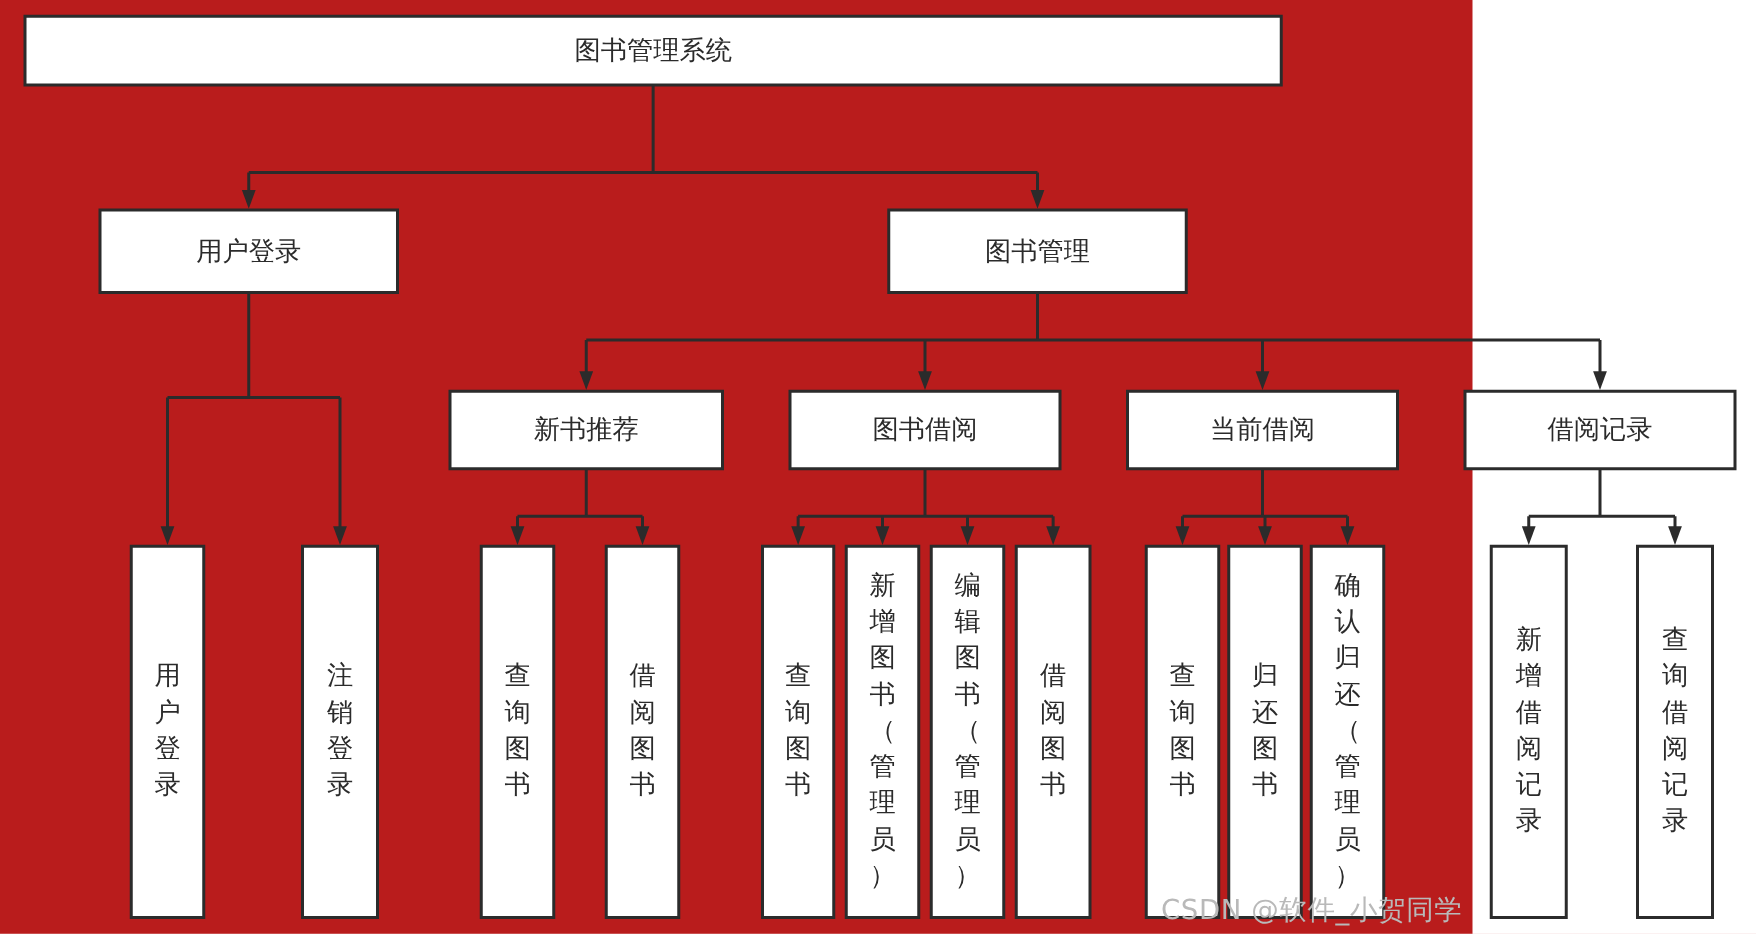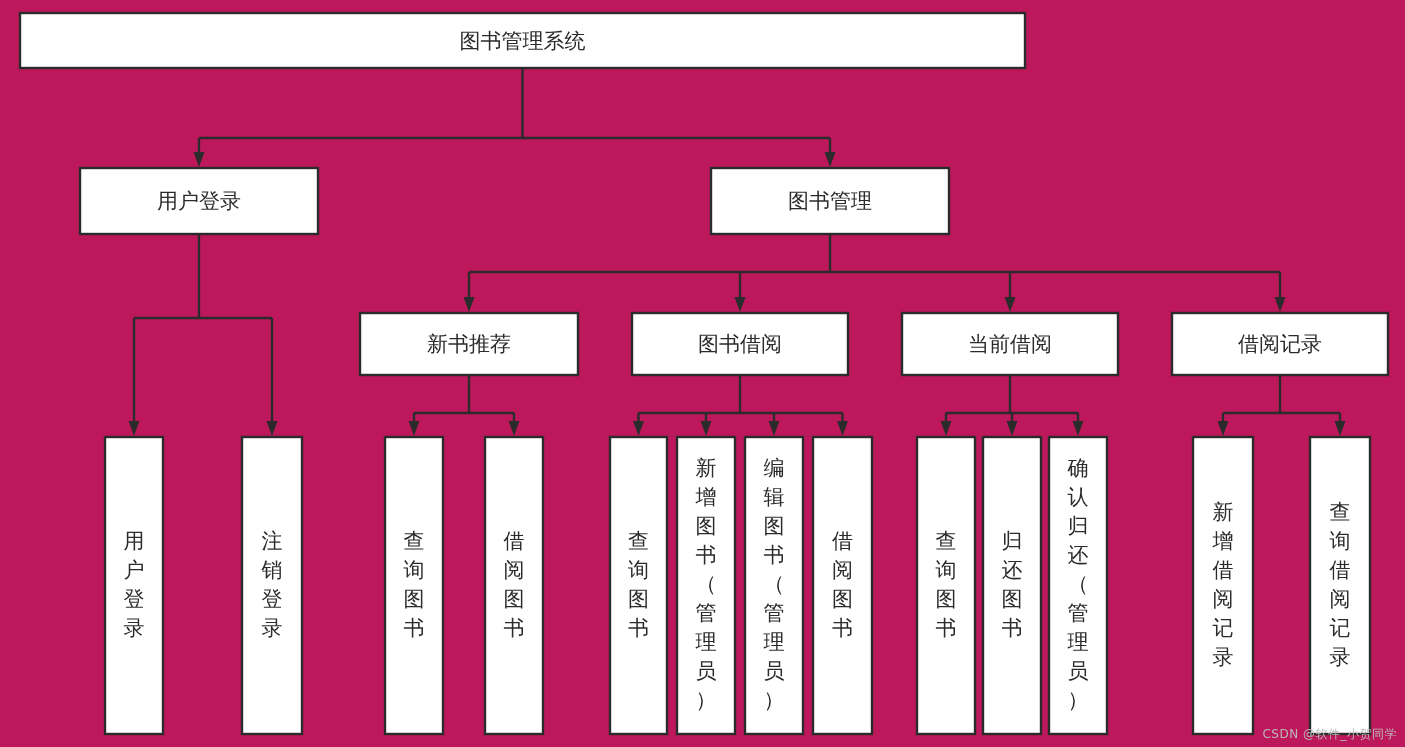--- a/index.html
+++ b/index.html
@@ -9,23 +9,23 @@
     background: #ffffff;
   }
   body {
     width: 1405px;
     height: 747px;
     overflow: hidden;
     font-family: "DejaVu Sans", "Liberation Sans", sans-serif;
   }
   #diagram-root {
     position: relative;
-    width: 1405px;
+    width: 1178px;
     height: 747px;
-    background: #be185d;
+    background: #b91c1c;
   }
   svg#tree-svg {
     position: absolute;
     left: 0;
     top: 0;
     width: 1405px;
     height: 747px;
     display: block;
   }
   .node-rect {
@@ -55,21 +55,21 @@
   }
   .arrow-head {
     fill: #2b2b2b;
     stroke: none;
   }
   .watermark {
     position: absolute;
     right: 8px;
     bottom: 4px;
     color: #b9b9b9;
-    font-size: 12px;
+    font-size: 22px;
     font-family: "DejaVu Sans", "Liberation Sans", sans-serif;
     letter-spacing: 0.5px;
     user-select: none;
     pointer-events: none;
     white-space: nowrap;
   }
 </style>
 </head>
 <body>
 

